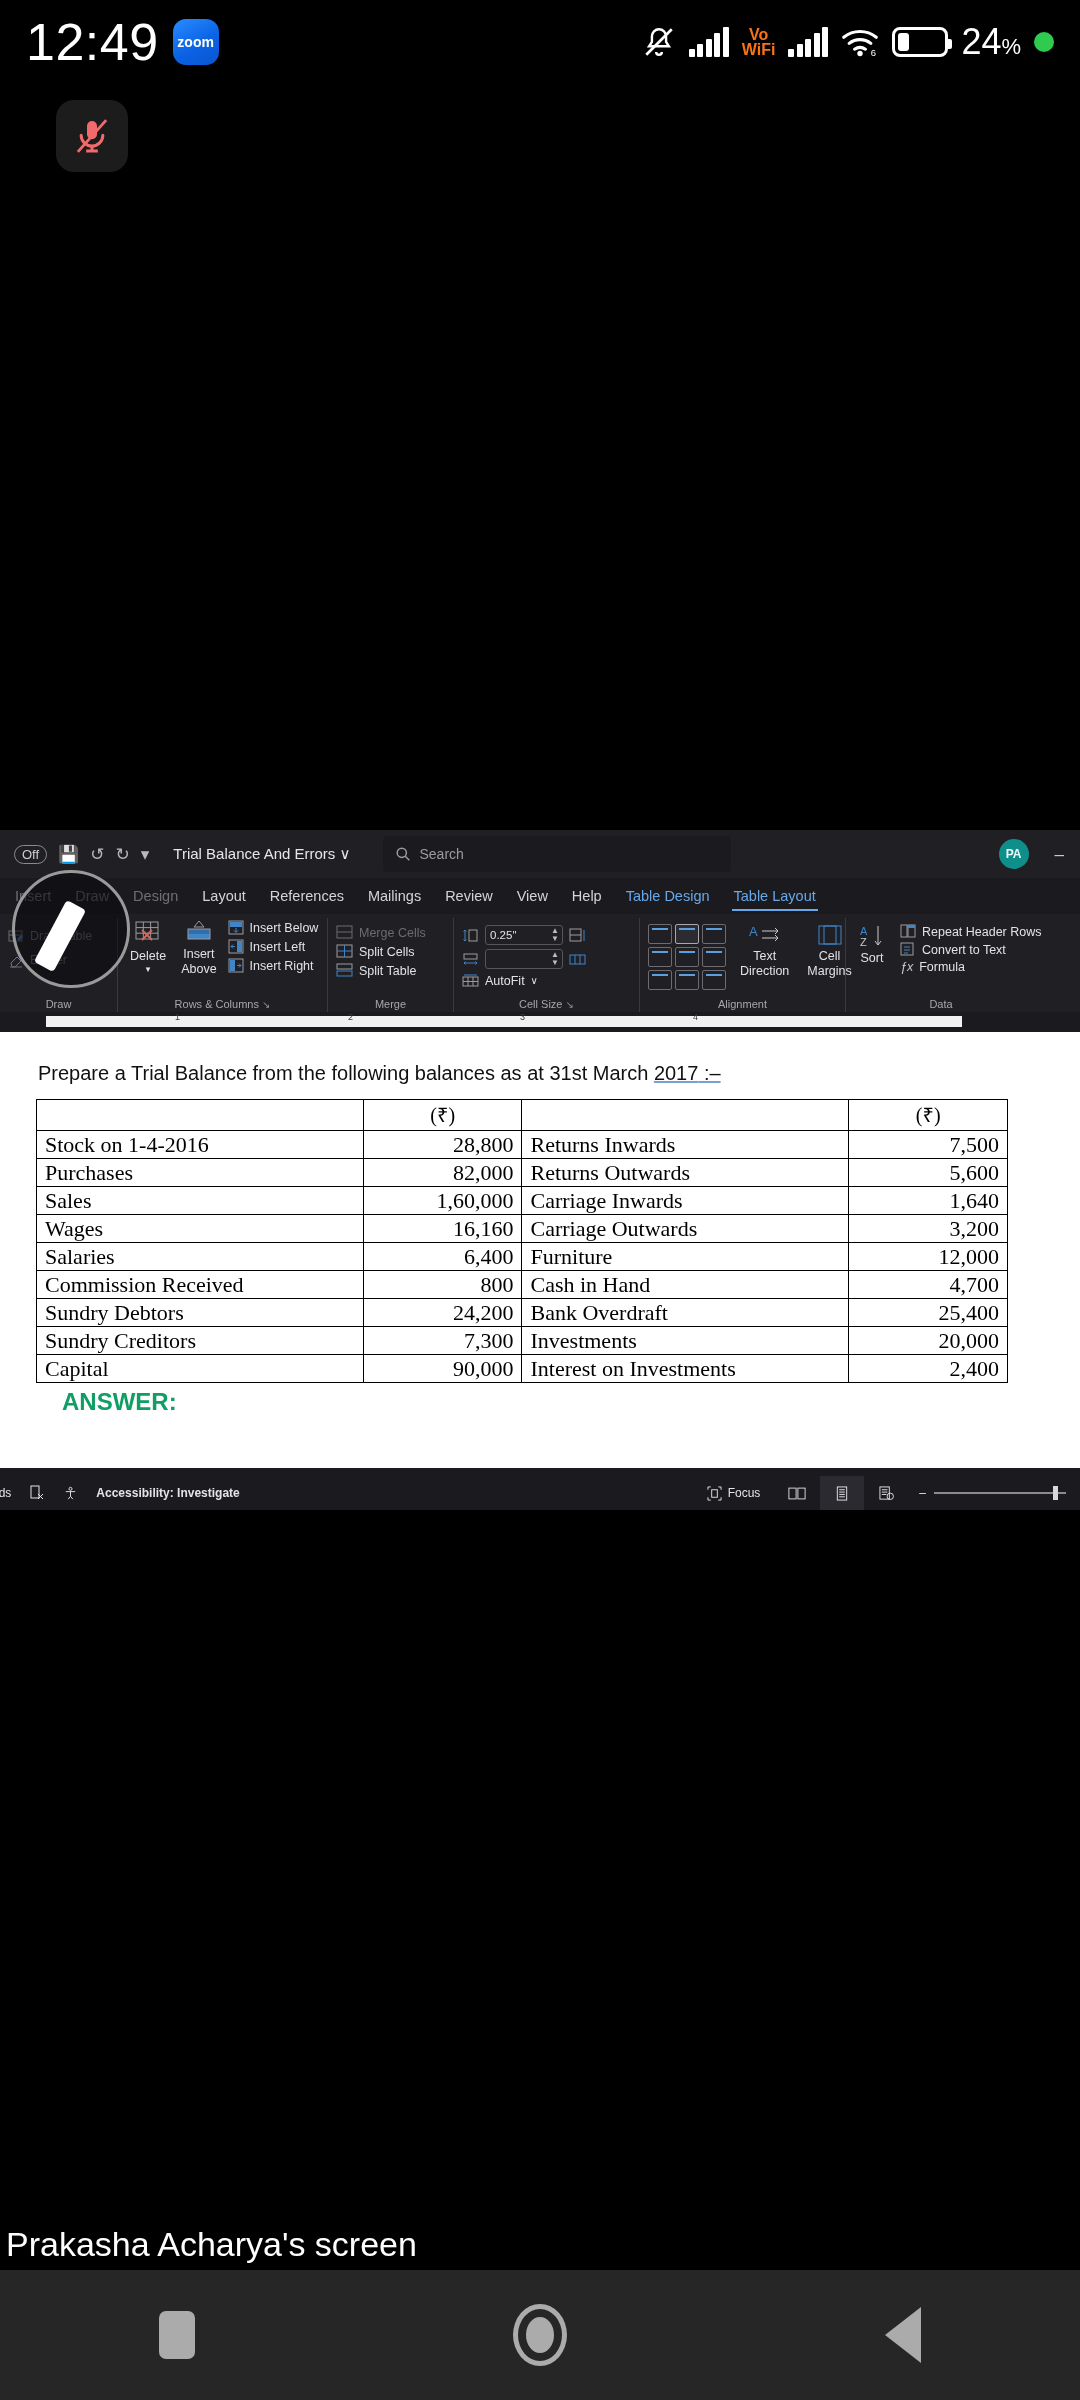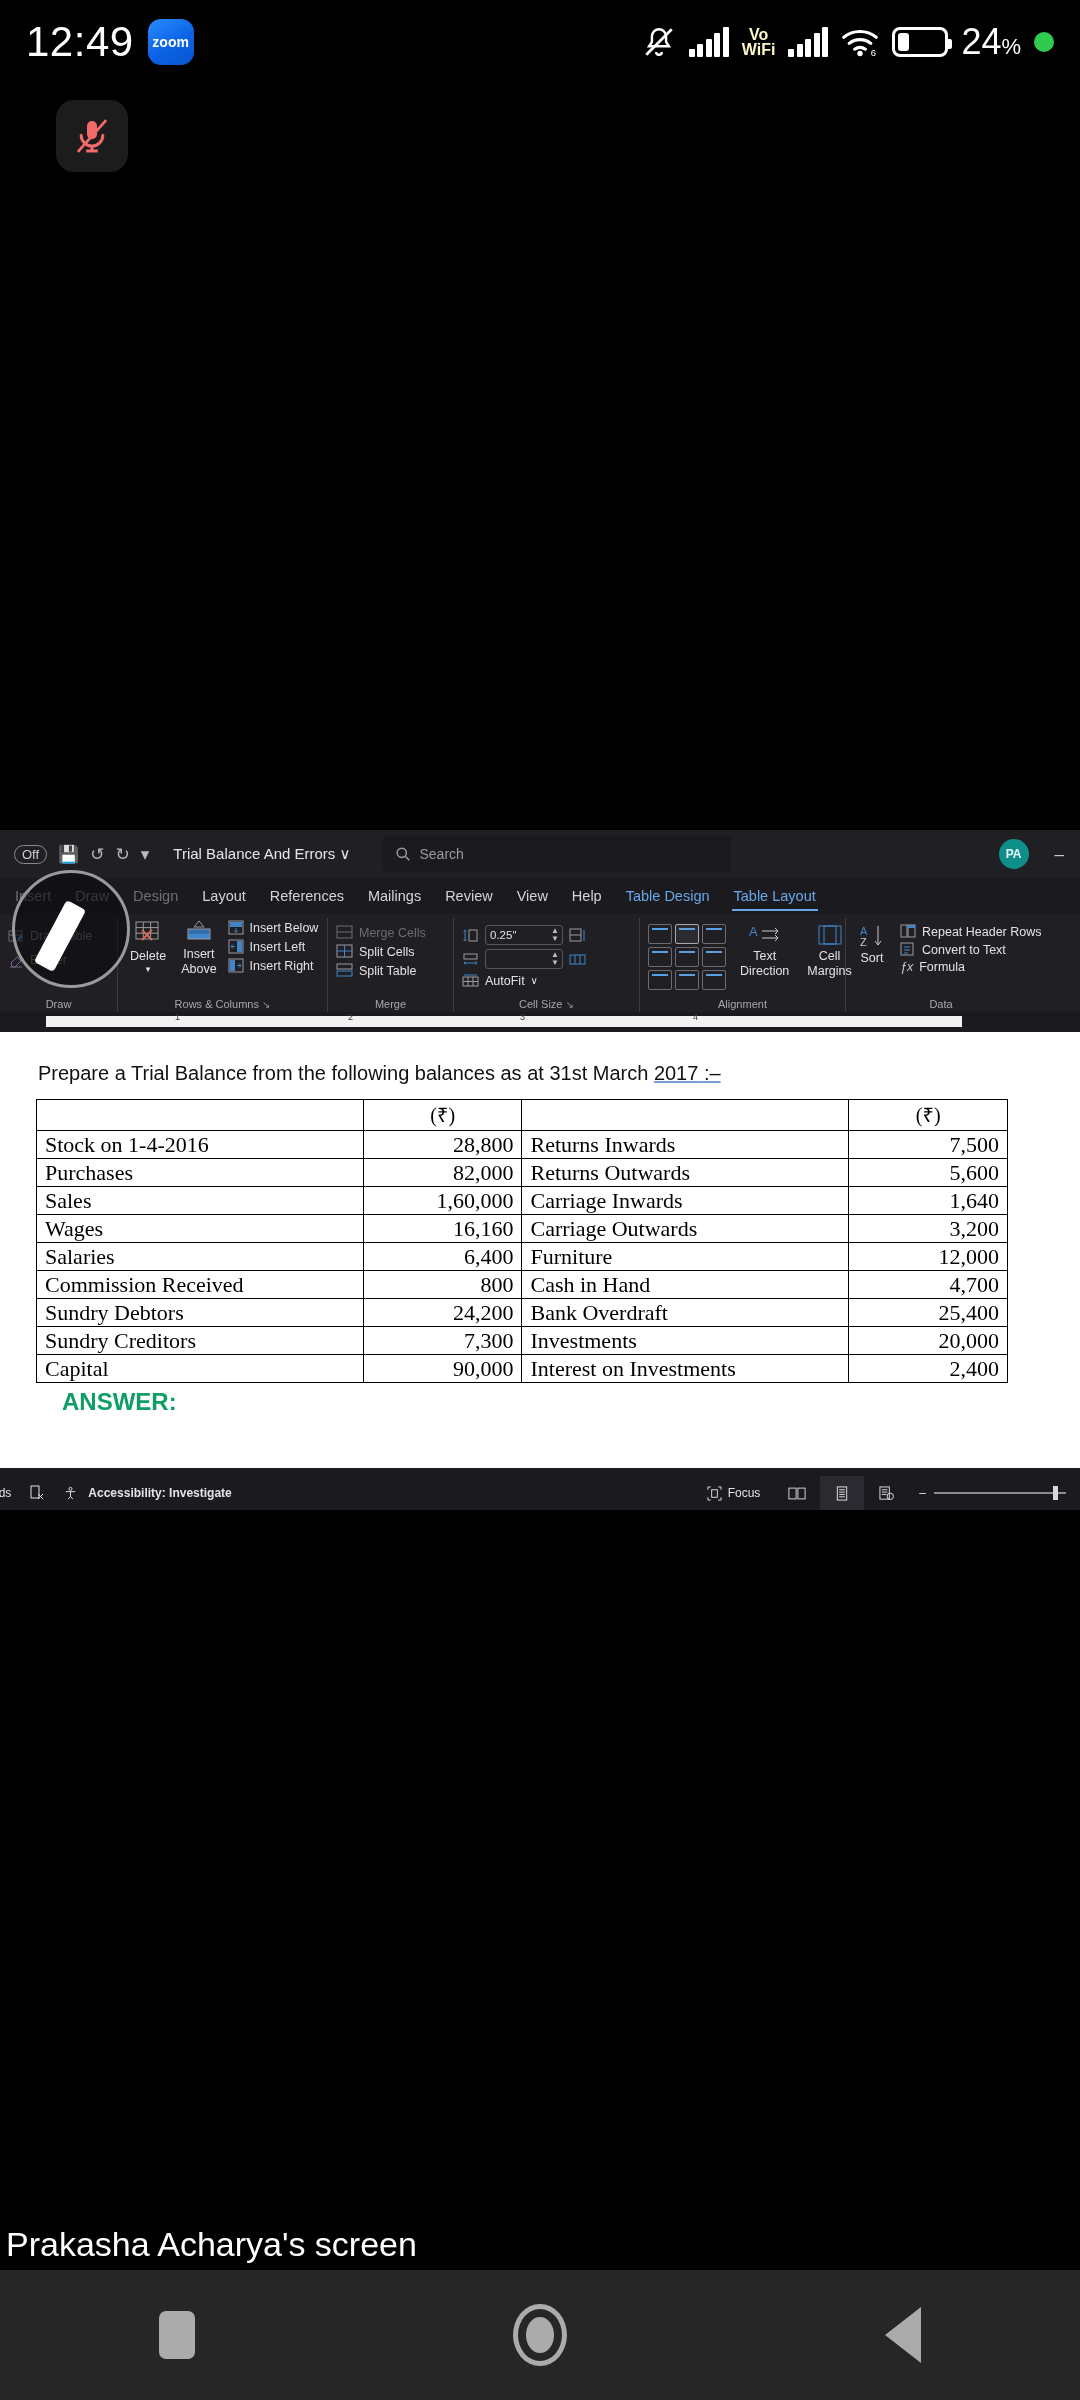--- a/index.html
+++ b/index.html
@@ -10,37 +10,37 @@
   }
   #screen{ position:relative; width:1080px; height:2400px; background:#000; }
 
   
   .statusbar{
     position:absolute; top:0; left:0; width:1080px; height:84px;
     display:flex; align-items:center; justify-content:space-between;
     padding:0 26px;
   }
   .sb-left{ display:flex; align-items:center; gap:14px; }
-  .sb-clock{ color:#fff; font-size:42px; font-weight:400; letter-spacing:0.5px; }
+  .sb-clock{ color:#fff; font-size:52px; font-weight:400; letter-spacing:0.5px; }
   .zoom-chip{
     width:46px; height:46px; border-radius:13px;
     background:linear-gradient(150deg,#2a8cff 0%,#0b63e5 55%,#0a55cf 100%);
     display:flex; align-items:center; justify-content:center;
     color:#fff; font-size:14px; font-weight:600;
   }
   .sb-right{ display:flex; align-items:center; gap:13px; }
   .sb-ico{ display:flex; align-items:flex-end; }
   .bars{ display:flex; align-items:flex-end; gap:2.5px; height:30px; }
   .bars i{ display:block; width:6px; background:#fff; border-radius:1px; }
   .bars i:nth-child(1){ height:8px; }
   .bars i:nth-child(2){ height:13px; }
   .bars i:nth-child(3){ height:18px; }
   .bars i:nth-child(4){ height:24px; }
   .bars i:nth-child(5){ height:30px; }
-  .vowifi{ color:#fef9c3; font-size:16px; line-height:15px; font-weight:600; text-align:center; }
+  .vowifi{ color:#f97316; font-size:16px; line-height:15px; font-weight:600; text-align:center; }
   .battery{
     position:relative; width:56px; height:30px; border:3px solid #fff;
     border-radius:8px; display:flex; align-items:center; padding:3px;
   }
   .battery:after{
     content:""; position:absolute; right:-7px; top:9px;
     width:4px; height:10px; background:#fff; border-radius:0 2px 2px 0;
   }
   .battery .lvl{ height:100%; width:24%; background:#fff; border-radius:3px; }
   .batt-pct{ color:#fff; font-size:36px; font-weight:500;text-align:right; }
@@ -641,21 +641,21 @@
       <div class="answer">ANSWER:</div>
     </div>
 
     <div class="w-status">
       <div class="ws-left">
         <span>ords</span>
         <svg width="16" height="16" viewBox="0 0 16 16">
             <rect x="2" y="1" width="8" height="12" fill="none" stroke="#e4e4e8"></rect>
             <path d="M9 9l5 5M14 9l-5 5" stroke="#e4e4e8"></path>
           </svg>
-        <span style="display:flex;align-items:center;gap:10px;">
+        <span style="display:flex;align-items:center;gap:18px;">
           <svg width="15" height="15" viewBox="0 0 16 16">
               <circle cx="8" cy="3" r="1.6" fill="none" stroke="#e4e4e8"></circle>
               <path d="M3 6h10M8 6v5M5.5 14L8 11l2.5 3" stroke="#e4e4e8" fill="none"></path>
             </svg>
           <b>Accessibility: Investigate</b>
         </span>
       </div>
       <div class="ws-right">
         <span class="ws-item">
           <svg width="15" height="15" viewBox="0 0 16 16">

